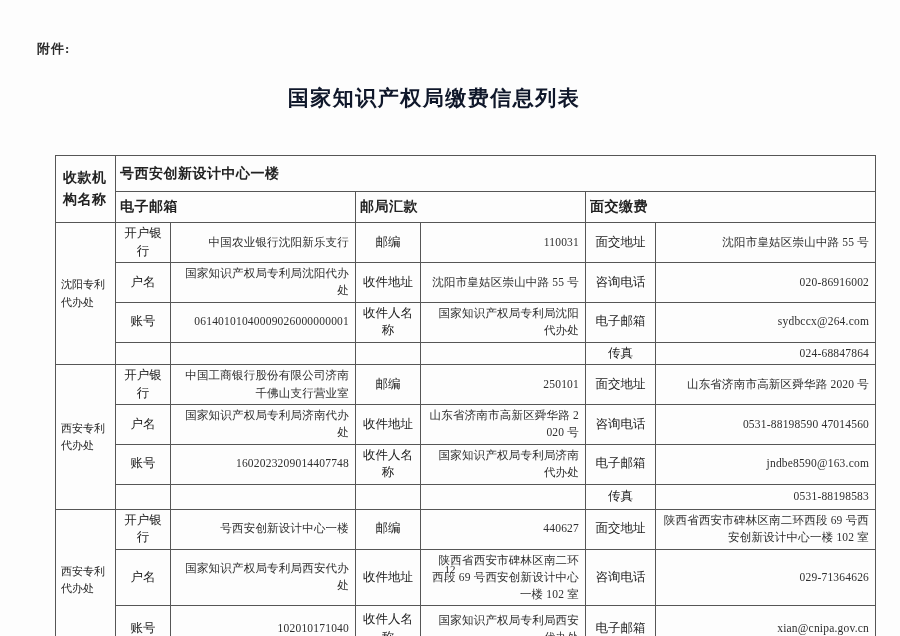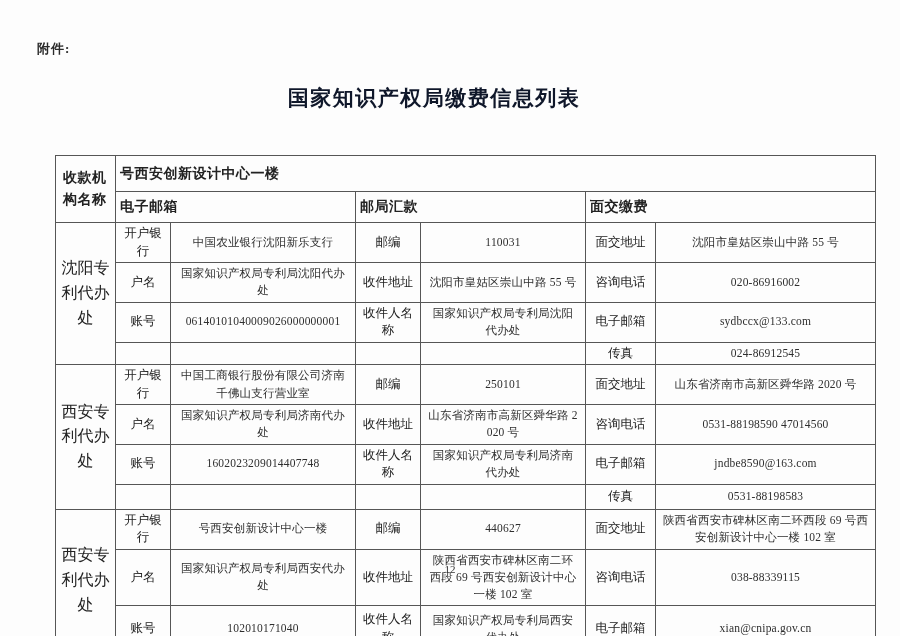--- a/index.html
+++ b/index.html
@@ -28,29 +28,29 @@
     border:1px solid #565656;
     vertical-align:middle;
     overflow:hidden;
   }
   .hcell{
     text-align:left;font-weight:bold;font-size:14px;color:#222;
     padding:2px 4px;letter-spacing:0.5px;
   }
   .orgh{padding:2px 7px;line-height:1.55;}
   .org{
-    text-align:center;font-size:16px;color:#222;
+    text-align:left;font-size:11px;color:#222;
     padding:2px 5px;line-height:1.55;
   }
   .lbl{
     text-align:center;font-size:12.5px;color:#222;
     padding:2px 5px;line-height:1.4;
   }
   .val{
-    text-align:center;font-size:11.5px;color:#2e2e2e;
+    text-align:right;font-size:11.5px;color:#2e2e2e;
     padding:2px 6px;line-height:1.5;letter-spacing:0.2px;
     word-break:break-all;
   }
   .thA{height:36px}.thB{height:31px}
   .sy1{height:27px}.sy2{height:21px}.sy3{height:33px}.sy4{height:22px}
   .jn1{height:39px}.jn2{height:28px}.jn3{height:34px}.jn4{height:25px}
   .xa1{height:32px}.xa2{height:49px}.xa3{height:46px}
   .page-num{
     position:absolute;left:0;top:563px;width:900px;
     text-align:center;font-size:11px;color:#333;
@@ -100,29 +100,29 @@
     <td class="val">沈阳市皇姑区崇山中路 55 号</td>
     <td class="lbl">咨询电话</td>
     <td class="val">020-86916002</td>
   </tr>
   <tr class="sy3">
     <td class="lbl">账号</td>
     <td class="val">06140101040009026000000001</td>
     <td class="lbl">收件人名称</td>
     <td class="val">国家知识产权局专利局沈阳代办处</td>
     <td class="lbl">电子邮箱</td>
-    <td class="val">sydbccx@133.com</td>
+    <td class="val">sydbccx@264.com</td>
   </tr>
   <tr class="sy4">
     <td class="lbl"></td>
     <td class="val"></td>
     <td class="lbl"></td>
     <td class="val"></td>
     <td class="lbl">传真</td>
-    <td class="val">024-86912545</td>
+    <td class="val">024-68847864</td>
   </tr>
 
   <tr class="jn1">
     <td class="org" rowspan="4">西安专利代办处</td>
     <td class="lbl">开户银行</td>
     <td class="val">中国工商银行股份有限公司济南千佛山支行营业室</td>
     <td class="lbl">邮编</td>
     <td class="val">250101</td>
     <td class="lbl">面交地址</td>
     <td class="val">山东省济南市高新区舜华路 2020 号</td>
@@ -160,21 +160,21 @@
     <td class="val">440627</td>
     <td class="lbl">面交地址</td>
     <td class="val">陕西省西安市碑林区南二环西段 69 号西安创新设计中心一楼 102 室</td>
   </tr>
   <tr class="xa2">
     <td class="lbl">户名</td>
     <td class="val">国家知识产权局专利局西安代办处</td>
     <td class="lbl">收件地址</td>
     <td class="val">陕西省西安市碑林区南二环西段 69 号西安创新设计中心一楼 102 室</td>
     <td class="lbl">咨询电话</td>
-    <td class="val">038-88339115</td>
+    <td class="val">029-71364626</td>
   </tr>
   <tr class="xa3">
     <td class="lbl">账号</td>
     <td class="val">102010171040</td>
     <td class="lbl">收件人名称</td>
     <td class="val">国家知识产权局专利局西安代办处</td>
     <td class="lbl">电子邮箱</td>
     <td class="val">xian@cnipa.gov.cn</td>
   </tr>
   </tbody>

